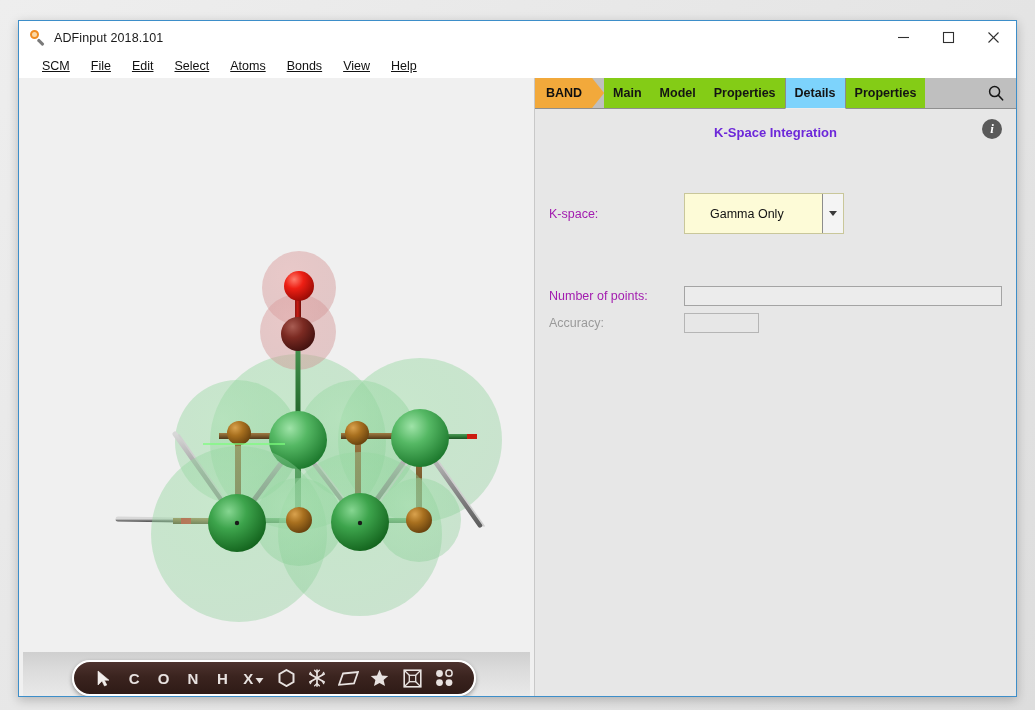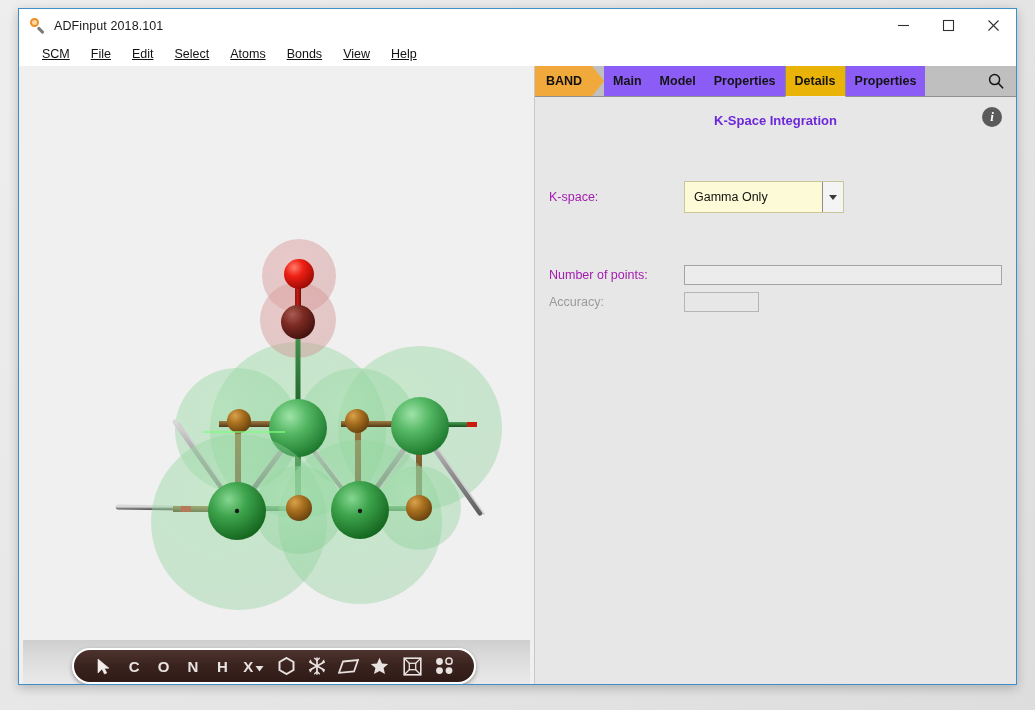--- a/index.html
+++ b/index.html
@@ -9,21 +9,21 @@
     font-family: "Liberation Sans", sans-serif;
     overflow: hidden;
   }
   .desktop {
     position: absolute; inset: 0;
     background: linear-gradient(135deg,#eeeeee 0%, #e4e4e4 60%, #dddddd 100%);
   }
   
   .window {
     position: absolute;
-    left: 18px; top: 8px;
+    left: 18px; top: 20px;
     width: 999px; height: 677px;
     background: #f0f0f0;
     border: 1px solid #3d8ec9;
     box-sizing: border-box;
     box-shadow: 0 3px 10px rgba(0,0,0,0.22);
     display: flex; flex-direction: column;
   }
   
   .titlebar {
     height: 33px; min-height: 33px;
@@ -149,26 +149,26 @@
     padding: 0 10px 0 11px;
     font-size: 12.5px; font-weight: bold; color: #101010;
     position: relative;
     clip-path: polygon(0 0, calc(100% - 12px) 0, 100% 50%, calc(100% - 12px) 100%, 0 100%);
     padding-right: 22px;
   }
   .tab {
     display: flex; align-items: center;
     padding: 0 9px;
     font-size: 12.5px; font-weight: bold; color: #141414;
-    background: #8b5cf6;
+    background: #84cc16;
     cursor: default;
     white-space: nowrap;
   }
   .tab.selected {
-    background: #eab308;
+    background: #7dd3fc;
     border-left: 1px solid #8b8b8b;
     border-right: 1px solid #8b8b8b;
     border-bottom: 1px solid #ececec;
     margin-bottom: -1px;
   }
   .tab-spacer { flex: 1; background: #bfbfbf; }
   .tab-search {
     width: 40px;
     background: #bfbfbf;
     display: flex; align-items: center; justify-content: center;
@@ -207,26 +207,27 @@
     padding-left: 14px;
     padding-right: 14px;
   }
   .row { display: flex; align-items: center; }
   .lbl {
     font-size: 12.5px; color: #a21caf;
     width: 135px; min-width: 135px;
   }
   .lbl.disabled { color: #9a9a9a; }
   .combo {
-    height: 32px;
+    height: 41px;
     width: 160px;
     display: flex; align-items: stretch;
     border: 1px solid #8c8c8c;
     box-sizing: border-box;
     background: #efefef;
+    padding-left: 16px;
   }
   .combo.highlight { border-color: #c9c79a; background: #fdfbd7; }
   .combo .value {
     flex: 1;
     display: flex; align-items: center;
     padding-left: 9px;
     font-size: 12.5px; color: #111;
     background: #fdfbd7;
   }
   .combo:not(.highlight) .value { background: #efefef; }

